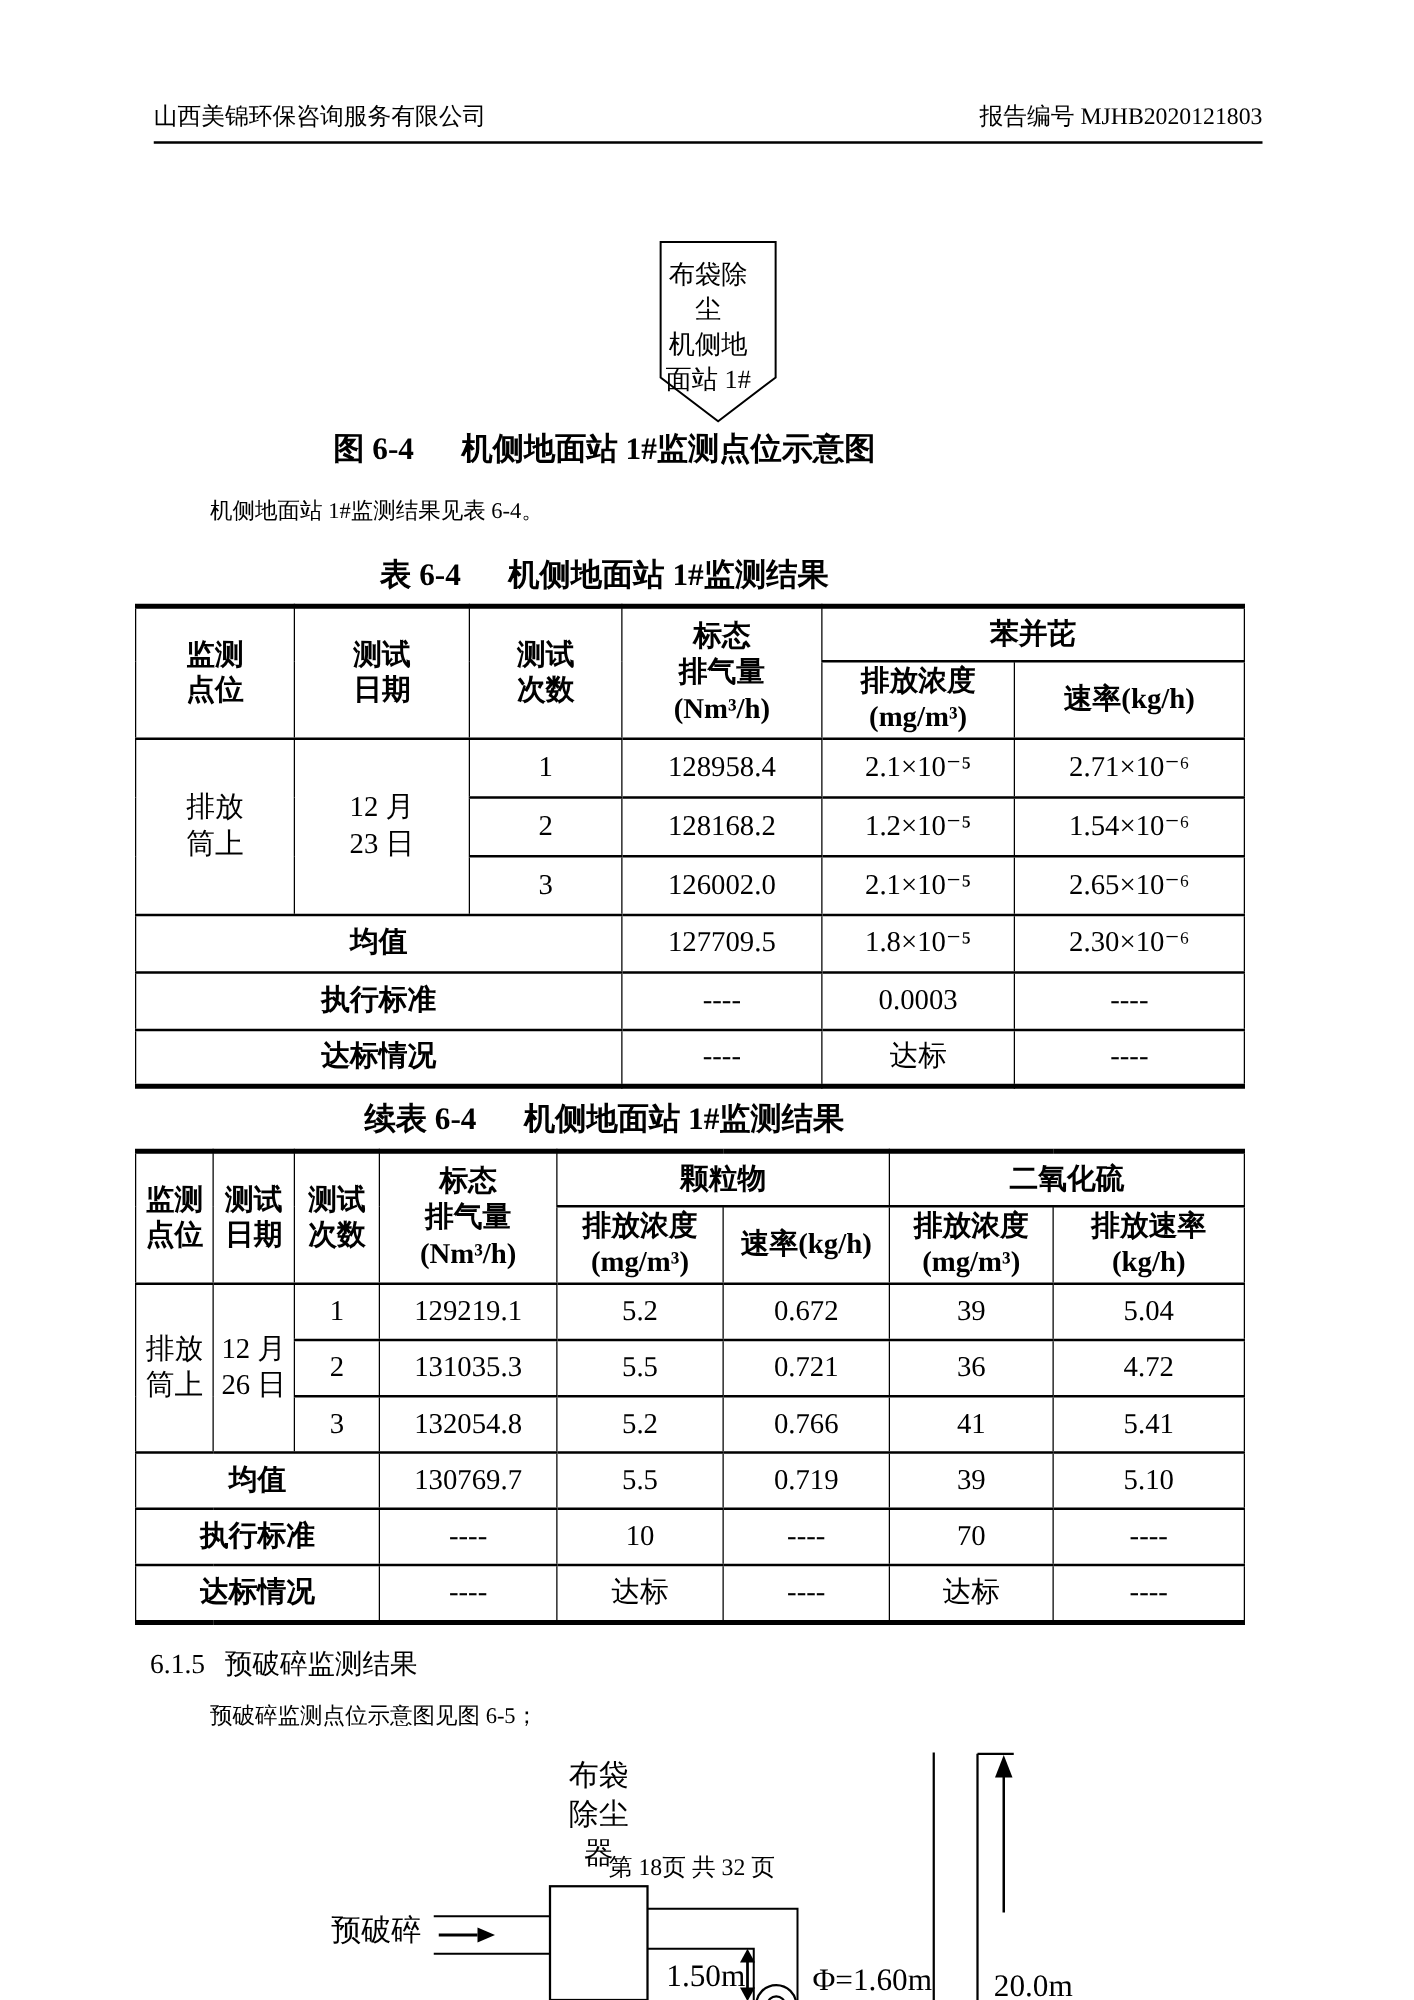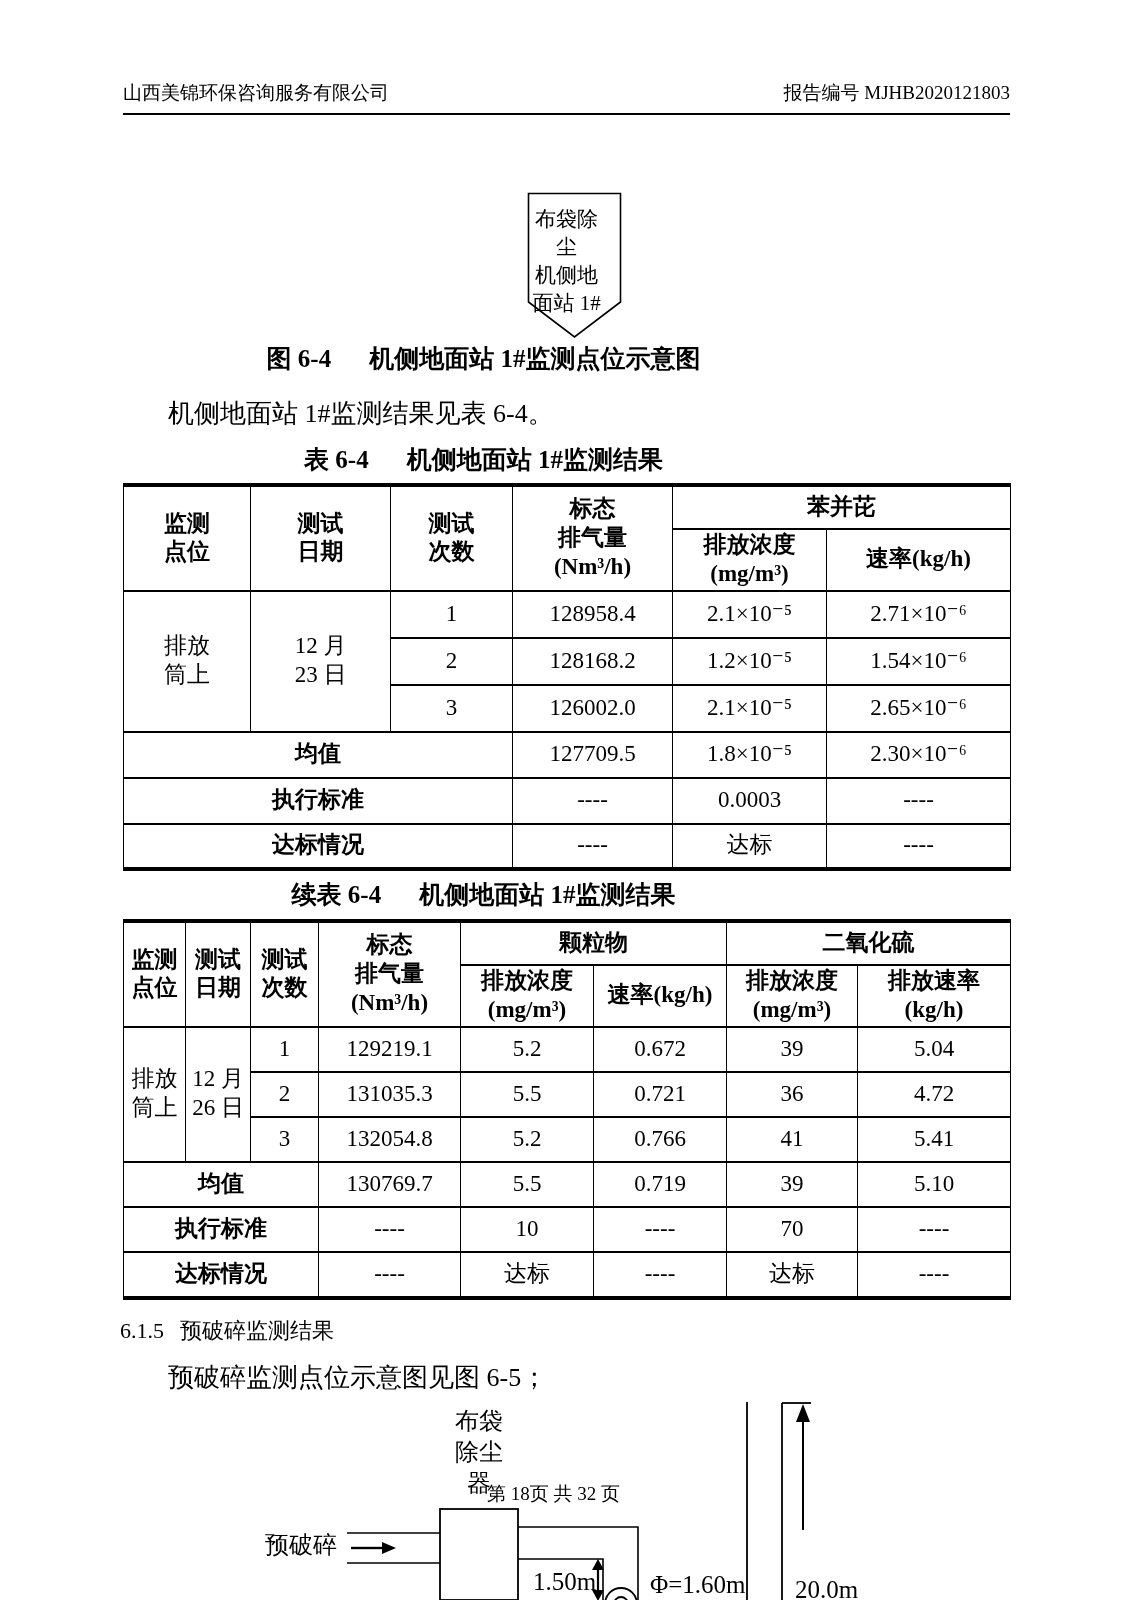--- a/index.html
+++ b/index.html
@@ -20,25 +20,25 @@
   
   .pent-wrap { position:absolute; left:527px; top:192px; width:95px; height:147px; }
   .pent-wrap svg { position:absolute; left:0; top:0; }
   .pent-text {
     position:absolute; left:0; top:13px; width:79px;
     font-size:21px; line-height:28px; text-align:center; white-space:pre-line;
   }
 
   .caption { position:absolute; left:0; width:967px; text-align:center; font-weight:bold; font-size:25px; }
   .cap-label { margin-right:38px; }
-  .para { position:absolute; font-size:26px; }
+  .para { position:absolute; font-size:18px; }
 
   
   table.rpt {
-    position:absolute; left:123px; border-collapse:collapse; table-layout:fixed;
+    position:absolute; left:108px; border-collapse:collapse; table-layout:fixed;
     border-top:4px solid #000; border-bottom:4px solid #000;
     border-left:1px solid #000; border-right:1px solid #000;padding-left:12px;
   }
   table.rpt td {
     border-left:1px solid #000; border-right:1px solid #000;
     border-top:2px solid #000; border-bottom:2px solid #000;
     text-align:center; vertical-align:middle;
     font-size:23px; line-height:1.25; padding:1px 2px;
     white-space:pre-line; overflow:hidden;
   }

